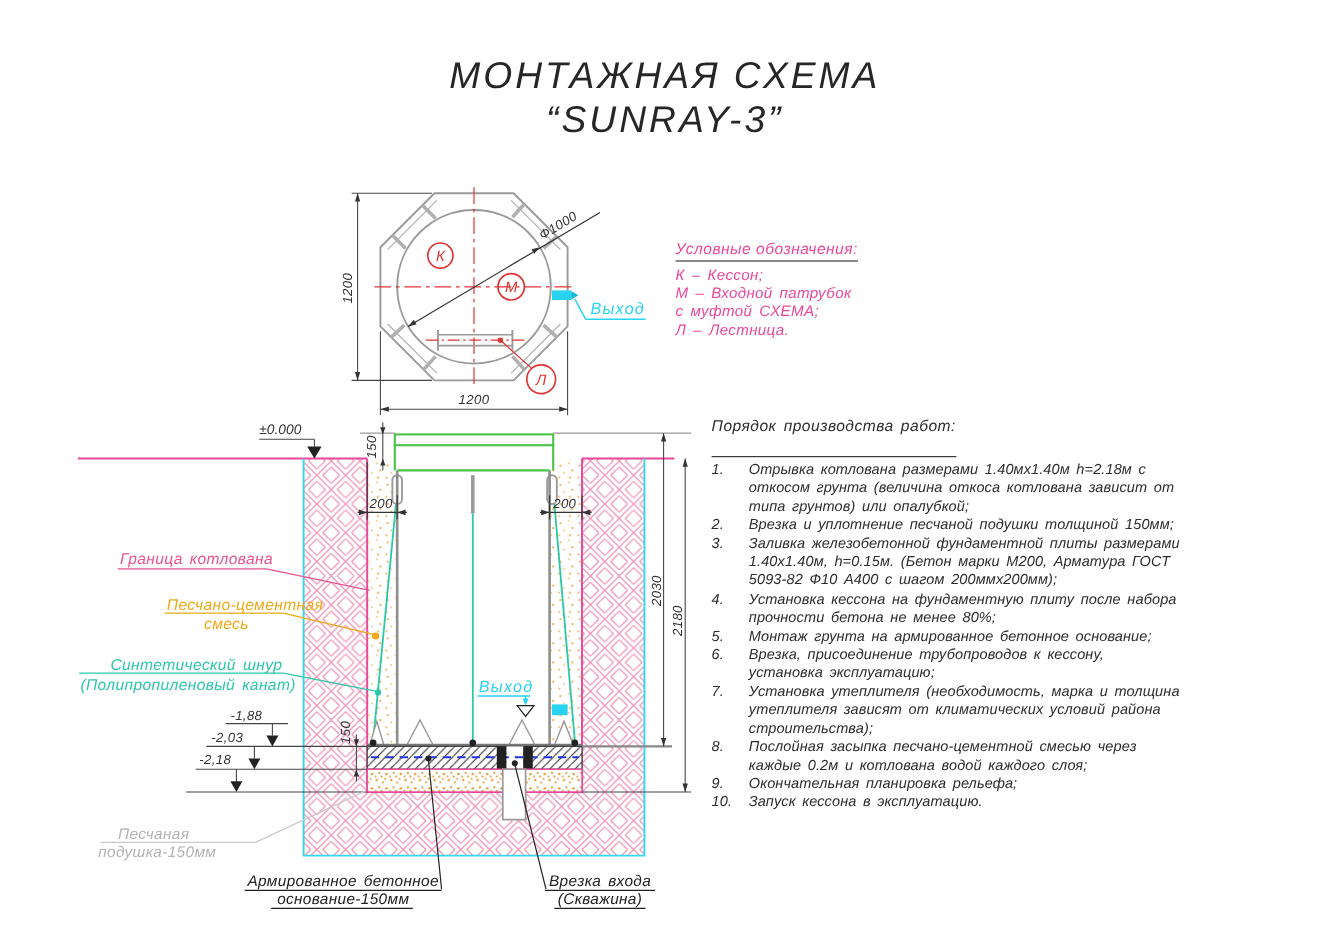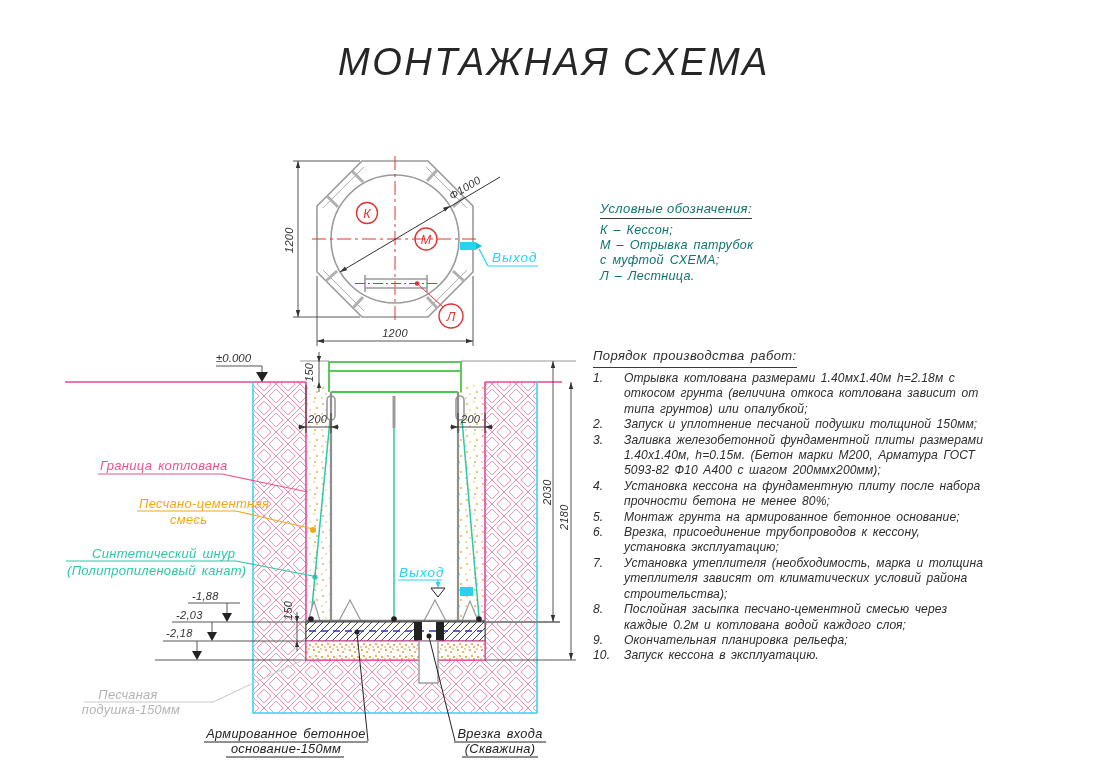--- a/index.html
+++ b/index.html
@@ -1,27 +1,27 @@
 <!DOCTYPE html>
 <html><head>
 <meta charset="utf-8">
 <style>
   html,body{margin:0;padding:0;}
   body{width:1113px;height:782px;background:#fff;overflow:hidden;position:relative;
        font-family:"Liberation Sans",sans-serif;}
   .abs{position:absolute;}
   #title-block{top:44px;left:0;width:1108px;text-align:center;color:#262626;
-    font-style:italic;font-size:38px;line-height:37px;letter-spacing:2.5px;font-weight:500;}
-  #legend-block{left:600px;top:199px;width:220px;color:#0f766e;font-style:italic;}
+    font-style:italic;font-size:31px;line-height:37px;letter-spacing:2.5px;font-weight:500;}
+  #legend-block{left:563px;top:199px;width:220px;color:#ec4899;font-style:italic;}
   #legend-block .hdr{font-size:13px;display:inline-block;border-bottom:1.2px solid #3a3a3a;
     padding-bottom:2px;margin-bottom:4px;letter-spacing:.4px;}
   #legend-block .li{font-size:12.6px;line-height:15.2px;letter-spacing:.3px;word-spacing:2px;}
   #work-block{left:593px;top:346px;width:392px;color:#2d2d2d;font-style:italic;}
   #work-block .hdr{font-size:13px;display:inline-block;border-bottom:1.2px solid #3a3a3a;
-    padding-bottom:4px;margin-bottom:3px;letter-spacing:.4px;word-spacing:2px;}
+    padding-bottom:18px;margin-bottom:3px;letter-spacing:.4px;word-spacing:2px;}
   .wrow{display:flex;font-size:12.1px;line-height:15.4px;word-spacing:2px;letter-spacing:.1px;}
   .wnum{width:31px;flex:none;}
   .wtxt{flex:1;}
   svg{position:absolute;left:0;top:0;}
   .dtx{font:italic 11px "Liberation Sans",sans-serif;fill:#333;letter-spacing:.3px;}
   .dtx2{font:italic 11.5px "Liberation Sans",sans-serif;fill:#333;}
   .red-tx{font:italic 12.5px "Liberation Sans",sans-serif;fill:#e03433;}
   .cy-tx{font:italic 13.5px "Liberation Sans",sans-serif;fill:#28d3f0;letter-spacing:1px;}
   .lbl{font:italic 13px "Liberation Sans",sans-serif;letter-spacing:.3px;word-spacing:2px;}
   .blk-tx{font:italic 12.8px "Liberation Sans",sans-serif;fill:#222;letter-spacing:.3px;word-spacing:2px;}
@@ -330,39 +330,40 @@
     <text class="blk-tx" x="500" y="738" text-anchor="middle">Врезка входа</text>
     <text class="blk-tx" x="500" y="753" text-anchor="middle">(Скважина)</text>
     <line x1="454" y1="742" x2="546" y2="742" stroke="#222" stroke-width="1"></line>
     <line x1="462" y1="757" x2="538" y2="757" stroke="#222" stroke-width="1"></line>
   </g>
 </g>
 </svg>
 
 <div id="title-block" class="abs">
   <div>МОНТАЖНАЯ СХЕМА</div>
+  <div>“SUNRAY-3”</div>
 </div>
 
 <div id="legend-block" class="abs">
   <div class="hdr">Условные обозначения:</div>
   <div class="li">К – Кессон;</div>
-  <div class="li">М – Отрывка патрубок</div>
+  <div class="li">М – Входной патрубок</div>
   <div class="li">с муфтой СХЕМА;</div>
   <div class="li">Л – Лестница.</div>
 </div>
 
 <div id="work-block" class="abs">
   <div class="hdr">Порядок производства работ:</div>
   <div class="wrow">
       <span class="wnum">1.</span>
       <span class="wtxt">Отрывка котлована размерами 1.40мх1.40м h=2.18м с откосом грунта (величина откоса котлована зависит от типа грунтов) или опалубкой;</span>
     </div>
   <div class="wrow">
       <span class="wnum">2.</span>
-      <span class="wtxt">Запуск и уплотнение песчаной подушки толщиной 150мм;</span>
+      <span class="wtxt">Врезка и уплотнение песчаной подушки толщиной 150мм;</span>
     </div>
   <div class="wrow">
       <span class="wnum">3.</span>
       <span class="wtxt">Заливка железобетонной фундаментной плиты размерами 1.40х1.40м, h=0.15м. (Бетон марки М200, Арматура ГОСТ 5093-82 Ф10 А400 с шагом 200ммх200мм);</span>
     </div>
   <div class="wrow">
       <span class="wnum">4.</span>
       <span class="wtxt">Установка кессона на фундаментную плиту после набора прочности бетона не менее 80%;</span>
     </div>
   <div class="wrow">

